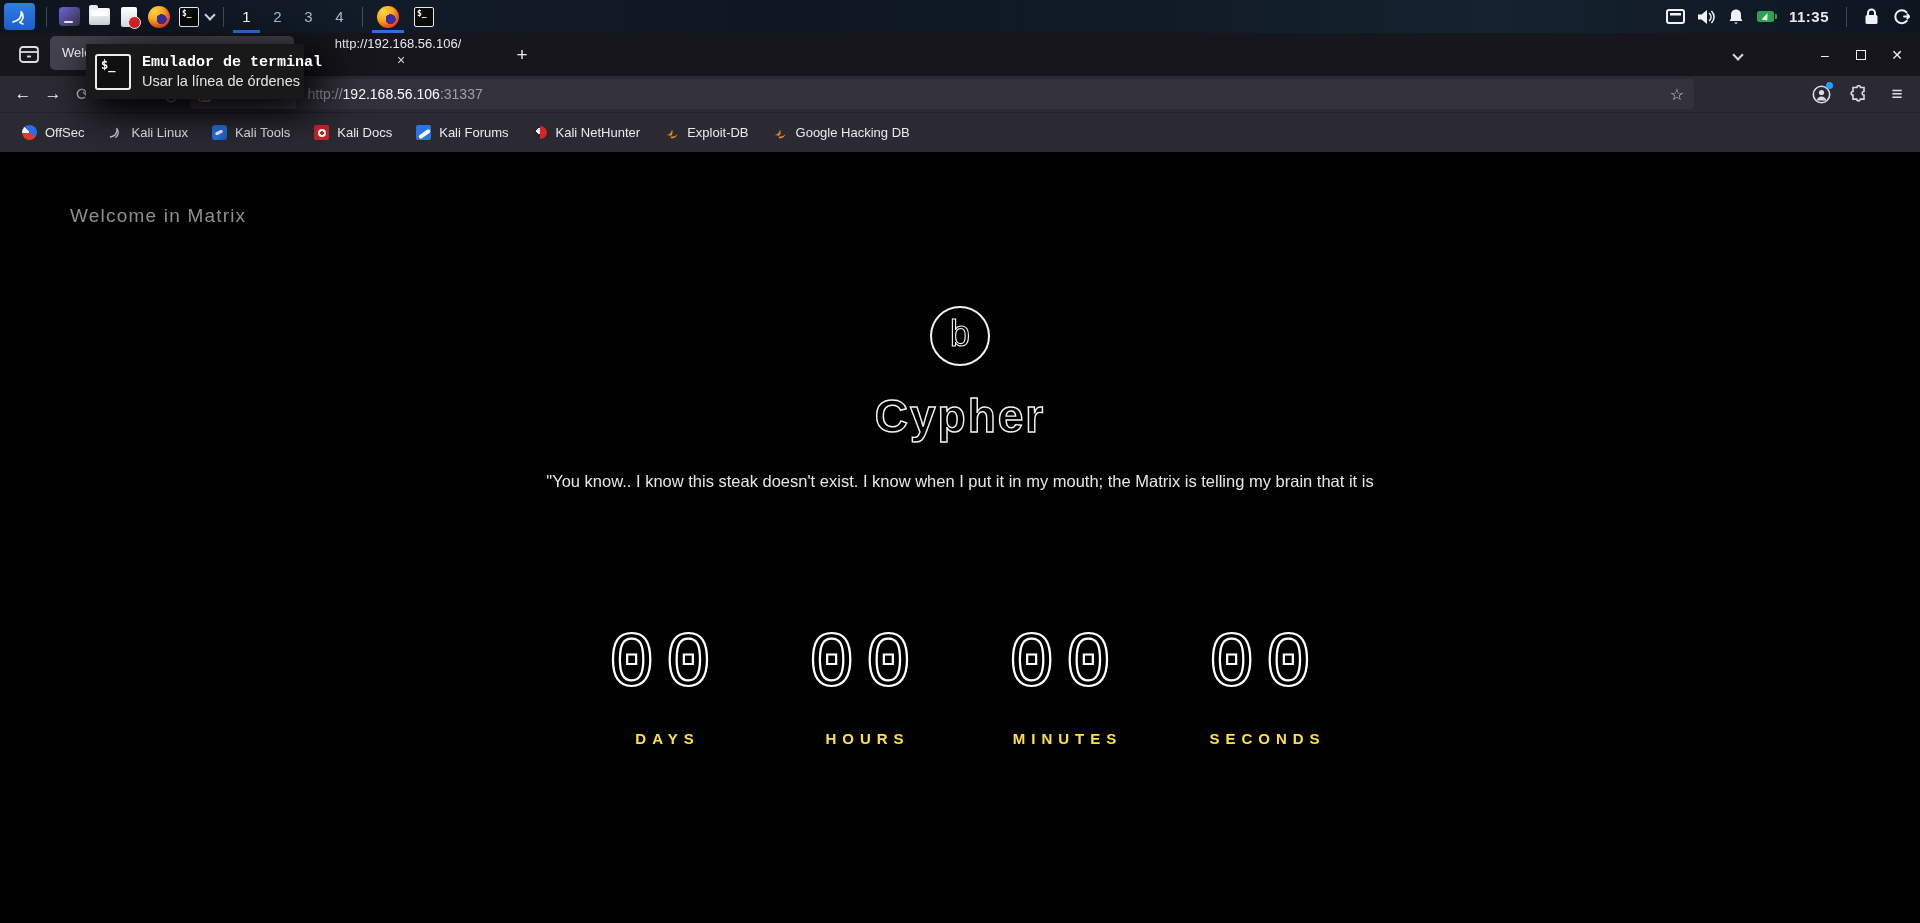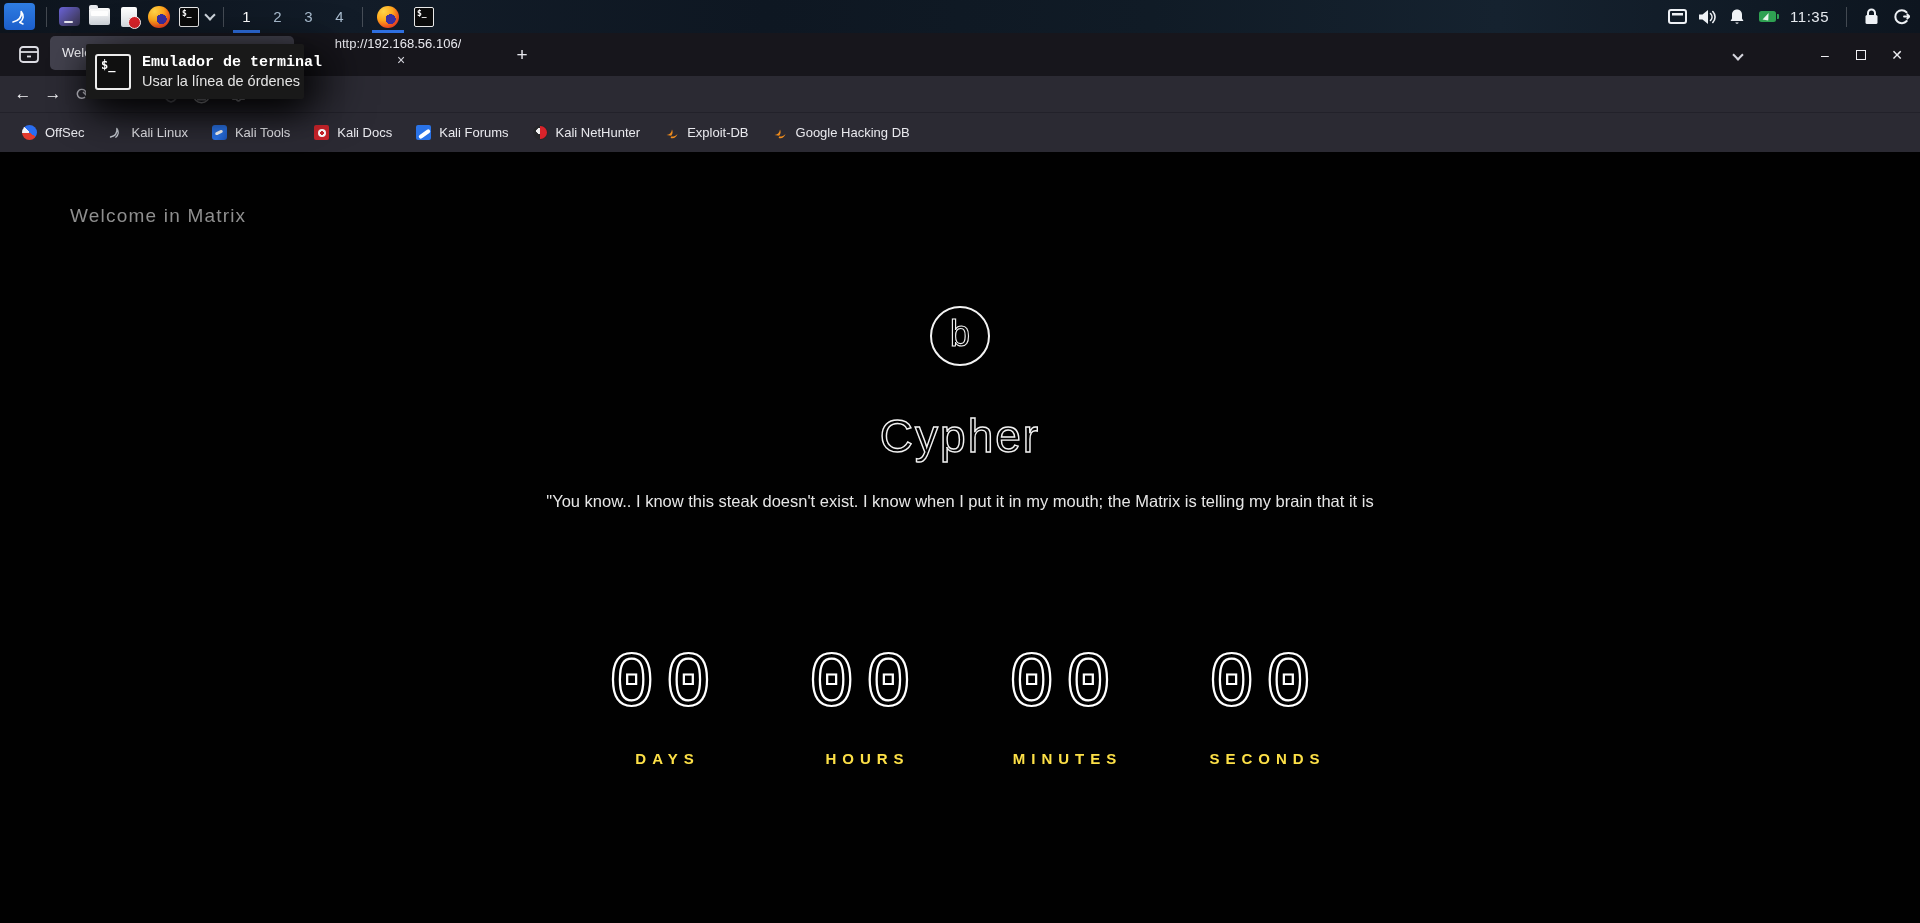--- a/index.html
+++ b/index.html
@@ -5,21 +5,21 @@
   * { margin:0; padding:0; box-sizing:border-box; }
   html,body { width:1920px; height:923px; background:#000; overflow:hidden;
               font-family:"Liberation Sans", sans-serif; }
   .screen { position:relative; width:1920px; height:923px; }
 
   
   .panel { position:absolute; left:0; top:0; width:1920px; height:33px;
            background:linear-gradient(90deg,#0d141d 0%,#121c28 18%,#0e1722 40%,#101b26 60%,#15222f 78%,#0d151f 100%);
            display:flex; align-items:center; z-index:10; }
   .panel-left { display:flex; align-items:center; height:100%; padding-left:4px; }
-  .panel-right { margin-left:auto; display:flex; align-items:center; height:100%; padding-right:6px; gap:4px; }
+  .panel-right { margin-left:auto; display:flex; align-items:center; height:100%; padding-right:6px; gap:4px;font-weight:bold; }
   .psep { width:1px; height:20px; background:rgba(255,255,255,.22); margin:0 7px; }
   .pbtn { height:27px; min-width:30px; display:flex; align-items:center; justify-content:center;
           border-radius:4px; position:relative; }
   .kali-btn { background:linear-gradient(180deg,#2f7de2,#1b5ecb); width:31px; height:27px; margin-right:4px; }
   .launcher { width:30px; }
   .wsbtn { width:31px; height:33px; border-radius:0; color:#a9bccf; font-size:15px; }
   .wsbtn.active { color:#fff; }
   .wsbtn.active::after, .task.active::after {
     content:""; position:absolute; left:2px; right:2px; bottom:0; height:3px; background:#2e6fe0; }
   .task { width:36px; height:33px; border-radius:0; }
@@ -112,21 +112,21 @@
   .fav-nh::after { content:""; position:absolute; left:7px; top:1px; width:7px; height:13px;
                    background:#d8232a; border-radius:0 7px 7px 0; }
 
   
   .page { position:absolute; left:0; top:152px; width:1920px; height:771px; background:#010101; }
   .welcome { position:absolute; left:70px; top:20px; font-size:19px; color:#8f8f8f; letter-spacing:1.2px; }
   .content { display:flex; flex-direction:column; align-items:center; }
   .logo-circle { margin-top:121px; width:60px; height:60px; border:2.5px solid #f3f3f3; border-radius:50%;
                  display:flex; align-items:center; justify-content:center; }
   .logo-letter { font-size:36px; color:#fff; font-weight:400; padding-bottom:4px; }
-  .page-title { margin-top:44px; font-size:46px; color:#f7f7f7; font-weight:400; letter-spacing:2px; line-height:52px; }
+  .page-title { margin-top:24px; font-size:46px; color:#f7f7f7; font-weight:700; letter-spacing:2px; line-height:52px; }
   @supports (-webkit-text-stroke: 1px white) {
     .page-title { color:transparent; -webkit-text-stroke:1.4px #f2f2f2; }
     .logo-letter { color:transparent; -webkit-text-stroke:1.1px #f2f2f2; }
     .digits { color:transparent !important; -webkit-text-stroke:2.2px #fff; }
   }
   .quote { margin-top:26px; text-align:center; color:#e6e6e6; font-size:16.5px; line-height:26px; }
   .countdown { margin-top:128px; display:flex; }
   .cd-group { width:200px; display:flex; flex-direction:column; align-items:center; }
   .digits { font-size:78px; line-height:84px; color:#fff; letter-spacing:10px; padding-left:10px;
             font-family:Liberation Mono, monospace; font-weight:200; }
@@ -275,20 +275,33 @@
 
     <div class="navbar">
       <div class="navbtn bright">←</div>
       <div class="navbtn bright">→</div>
       <div class="navbtn">⟳</div>
       <div class="navbtn">⌂</div>
       <div class="navbtn shieldbtn">
         <svg width="16" height="18" viewBox="0 0 16 18">
             <path d="M8 1l6.5 2.5v5.5c0 4-2.7 6.8-6.5 8-3.8-1.2-6.5-4-6.5-8V3.5z" fill="none" stroke="#8f8f9a" stroke-width="1.6"></path>
           </svg>
+      </div>
+      <div class="urlbar">
+        <div class="sec-chip">
+          <span class="lockstrike">
+            <svg width="13" height="15" viewBox="0 0 13 15">
+                <rect x="1" y="6" width="11" height="8" rx="1.5" fill="none" stroke="#d3d3da" stroke-width="1.6"></rect>
+                <path d="M3.5 6V4.5a3 3 0 0 1 6 0V6" stroke="#d3d3da" stroke-width="1.6" fill="none"></path>
+              </svg>
+          </span>
+          <span>Not Secure</span>
+        </div>
+        <span class="url-text"><span class="url-dim">http://</span><span>192.168.56.106</span><span class="url-dim">:31337</span></span>
+        <div class="starbtn">☆</div>
       </div>
       <div class="nav-right">
         <div class="navbtn acct">
           <svg width="19" height="19" viewBox="0 0 19 19">
               <circle cx="9.5" cy="9.5" r="8.2" fill="none" stroke="#dcdce3" stroke-width="1.6"></circle>
               <circle cx="9.5" cy="7.5" r="2.6" fill="#dcdce3"></circle>
               <path d="M4.5 15.5c1-2.8 2.8-4 5-4s4 1.2 5 4" fill="#dcdce3"></path>
             </svg>
           <span class="acct-dot"></span>
         </div>

